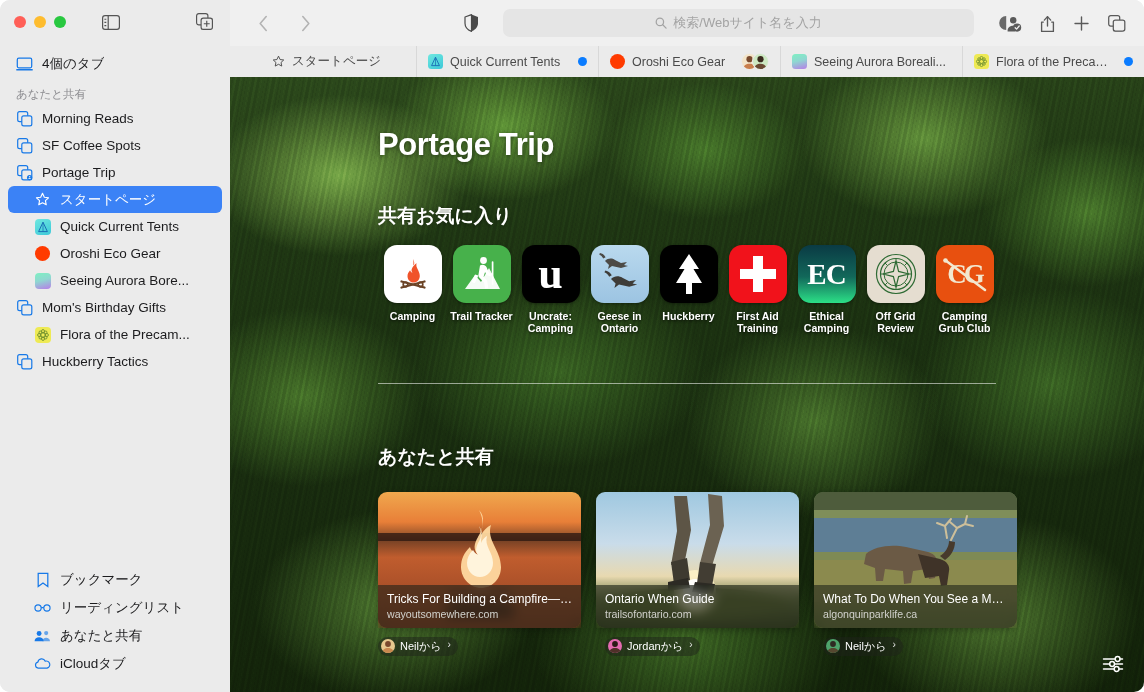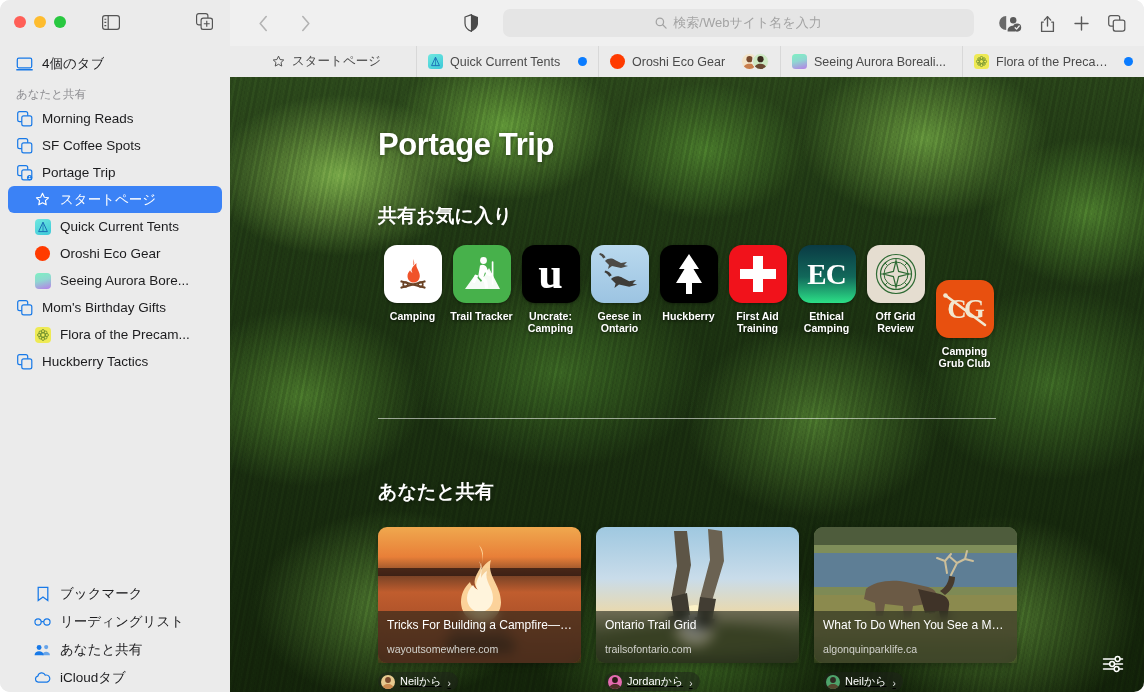--- a/index.html
+++ b/index.html
@@ -62,21 +62,21 @@
   .sb-row.selected { background: #3b82f6; color: #fff; }
   .sb-ico { width: 17px; height: 17px; display: flex; align-items: center; justify-content: center; flex: none; }
   .sb-label { overflow: hidden; text-overflow: ellipsis; }
   .sb-section {
     font-size: 11.5px; color: #8a8a8e;
     padding: 10px 16px 3px 16px;
     font-weight: 400;
   }
   #sb-top { padding-top: 6px; }
   #sb-spacer { flex: 1; }
-  #sb-bottom { }
+  #sb-bottom { padding-bottom: 14px; }
   .sb-row.bottom-row { height: 28px; font-size: 13.5px; }
 
   .fav-chip { width: 16px; height: 16px; border-radius: 4px; flex: none; display:block; }
 
   
   #right {
     flex: 1; display: flex; flex-direction: column;
     position: relative;
     background: #f0f0f0;
     min-width: 0;
@@ -225,28 +225,27 @@
   .card-caption {
     position: absolute; left: 0; right: 0; bottom: 0;
     padding: 7px 9px 8px 9px;
     background: rgba(28,32,24,0.58);
     backdrop-filter: blur(6px);
   }
   .card-title {
     font-size: 12px; color: #fff; font-weight: 500;
     white-space: nowrap; overflow: hidden; text-overflow: ellipsis;
   }
-  .card-url { font-size: 10.6px; color: #d2d2cd; margin-top: 11px; }
+  .card-url { font-size: 10.6px; color: #d2d2cd; margin-top: 2px; }
   .card-from {
     margin-top: 9px;
-    display: inline-flex; align-items: flex-end; gap: 5px;
+    display: inline-flex; align-items: flex-start; gap: 5px;
     background: rgba(30,34,26,0.5);
     padding: 2px 7px 2px 3px;
     border-radius: 11px;
-    text-decoration: underline;
   }
   .from-avatar {
     width: 14px; height: 14px; border-radius: 50%;
     display: flex; align-items: center; justify-content: center;
     font-size: 7.5px; overflow: hidden;
   }
   .from-text { font-size: 11px; color: #fff; }
   .from-chev { font-size: 10px; color: #e2e2e2; margin-left: 1px; }
 
   #settings-btn {
@@ -691,21 +690,21 @@
                     <line x1="35" y1="13" x2="32.5" y2="15.5"></line>
                       <line x1="15.5" y1="32.5" x2="13" y2="35"></line>
                   </g>
                   <path d="M24 11 L26.6 21.4 L37 24 L26.6 26.6 L24 37 L21.4 26.6 L11 24 L21.4 21.4 Z" stroke-width="1.2" fill="none"></path>
                 </svg>
               </div>
               <div class="fav-name">Off Grid Review</div>
             </div>
 
             <div class="fav">
-              <div class="fav-icon" style="background:#e8500f;position:relative;margin-top:35px;">
+              <div class="fav-icon" style="background:#e8500f;position:relative;">
                 <span style="color:#f2e7cf;font-family:'Liberation Serif',serif;font-weight:bold;font-size:27px;letter-spacing:-3px;z-index:1;">CG</span>
                 <svg width="58" height="58" viewBox="0 0 58 58" style="position:absolute;inset:0;">
                   <line x1="9" y1="15" x2="49" y2="45" stroke="#f2e7cf" stroke-width="2.6" stroke-linecap="round"></line>
                   <circle cx="9.5" cy="15.5" r="2.3" fill="#f2e7cf"></circle>
                 </svg>
               </div>
               <div class="fav-name">Camping Grub Club</div>
             </div>
           </div>
 
@@ -753,21 +752,21 @@
                     <circle cx="99" cy="99" r="12" fill="#ffffff" opacity="0.95"></circle>
                     <path d="M78 4 l13 0 4 34 -6 30 -14 5 6 -34z" fill="#5d5546"></path>
                     <path d="M75 70 l16 -4 3 22 -16 4z" fill="#3e3a30"></path>
                     <path d="M72 90 l20 -4 2 10 -22 3z" fill="#2c2a24"></path>
                     <path d="M112 2 l14 2 2 30 -12 40 -12 -3 10 -38z" fill="#6b6252"></path>
                     <path d="M104 70 l16 2 -4 22 -15 -3z" fill="#423d33"></path>
                     <path d="M99 90 l20 2 -2 10 -21 -2z" fill="#2c2a24"></path>
                   </svg>
                 </div>
                 <div class="card-caption">
-                  <div class="card-title">Ontario Trail Grid</div>
+                  <div class="card-title">Ontario When Guide</div>
                   <div class="card-url">trailsofontario.com</div>
                 </div>
               </div>
               <div class="card-from" style="margin-left:9px;">
                 <span class="from-avatar" style="background:#e46bb0;">
                   <svg width="14" height="14" viewBox="0 0 14 14">
                     <circle cx="7" cy="5" r="2.9" fill="#2a1a16"></circle>
                     <path d="M1.3 14c0-3.2 2.5-4.9 5.7-4.9S12.7 10.8 12.7 14z" fill="#4e3028"></path>
                   </svg>
                 </span>

